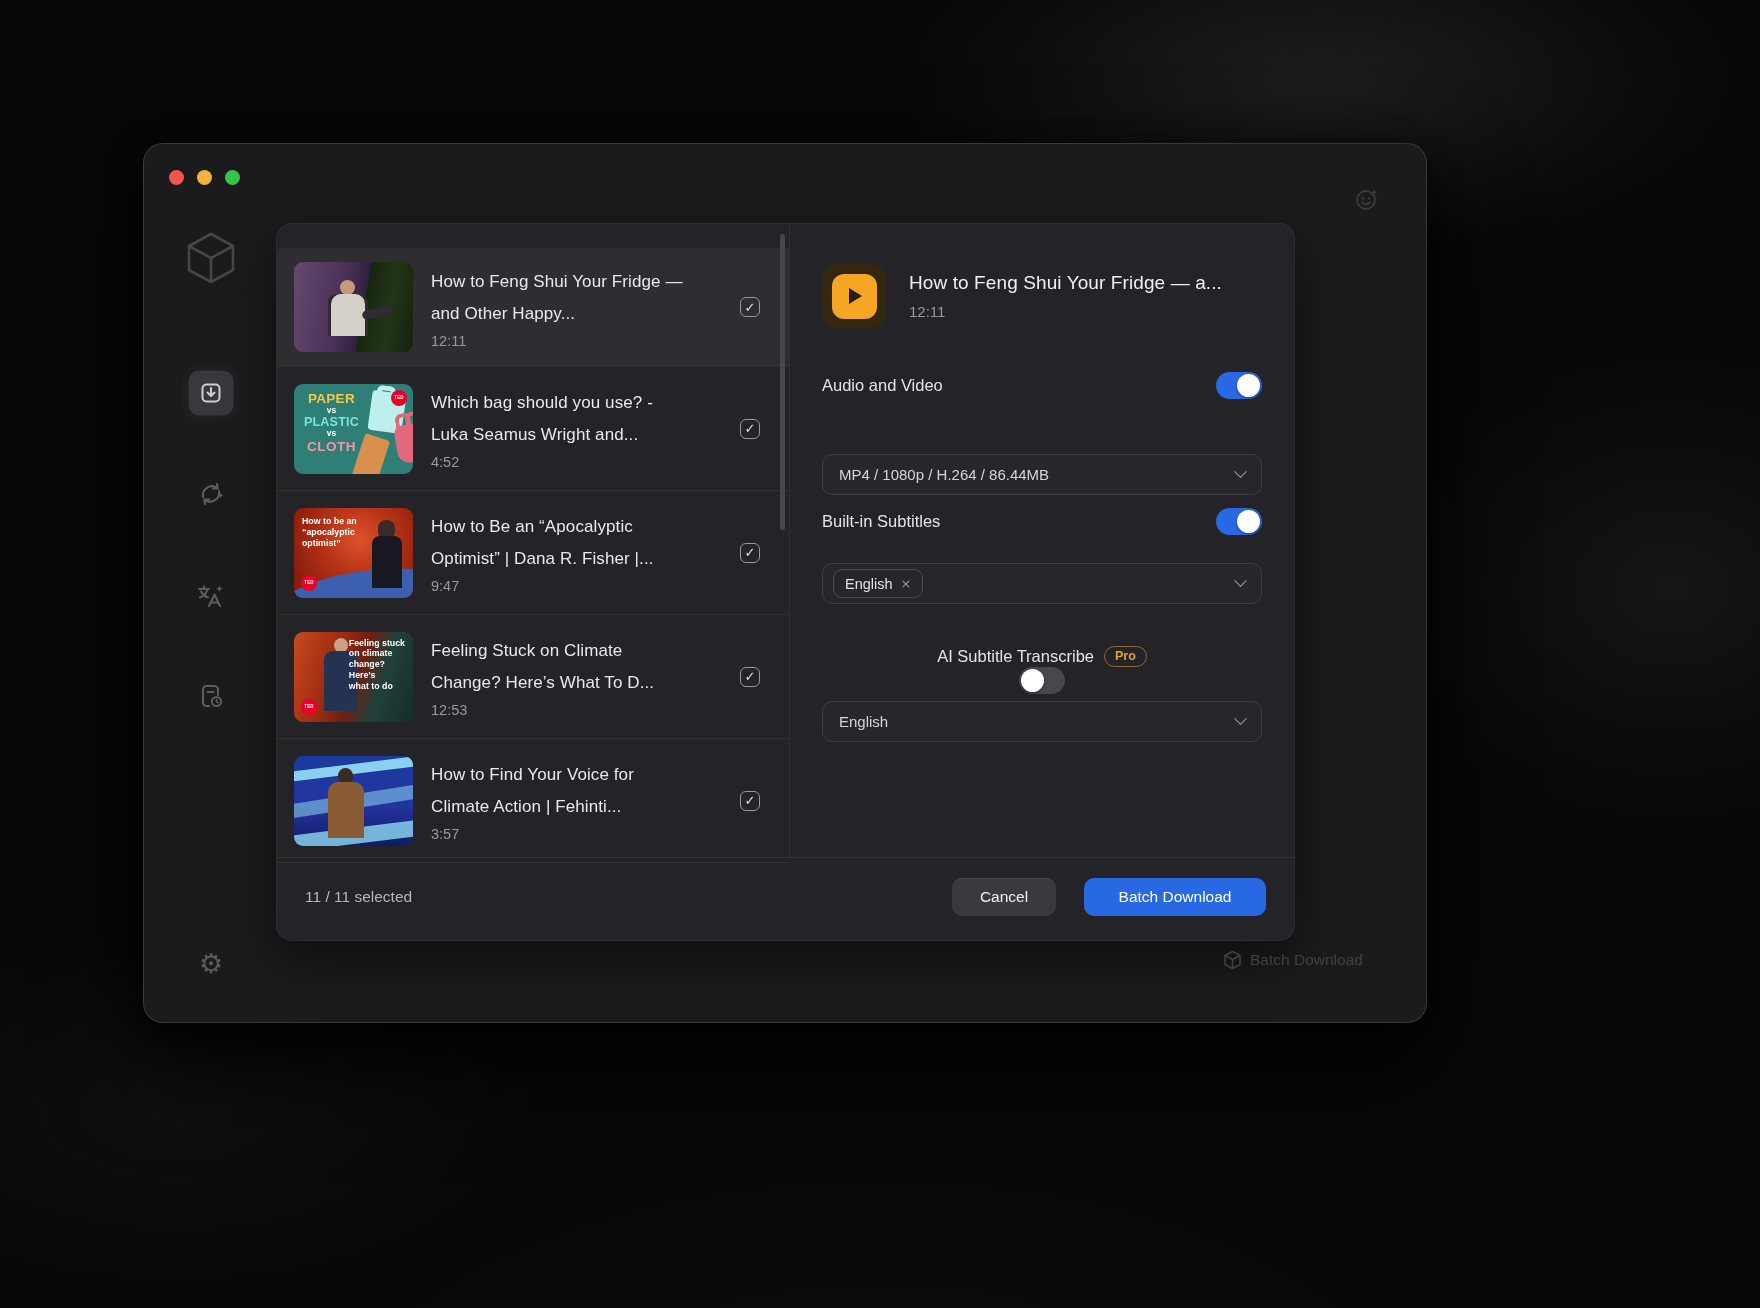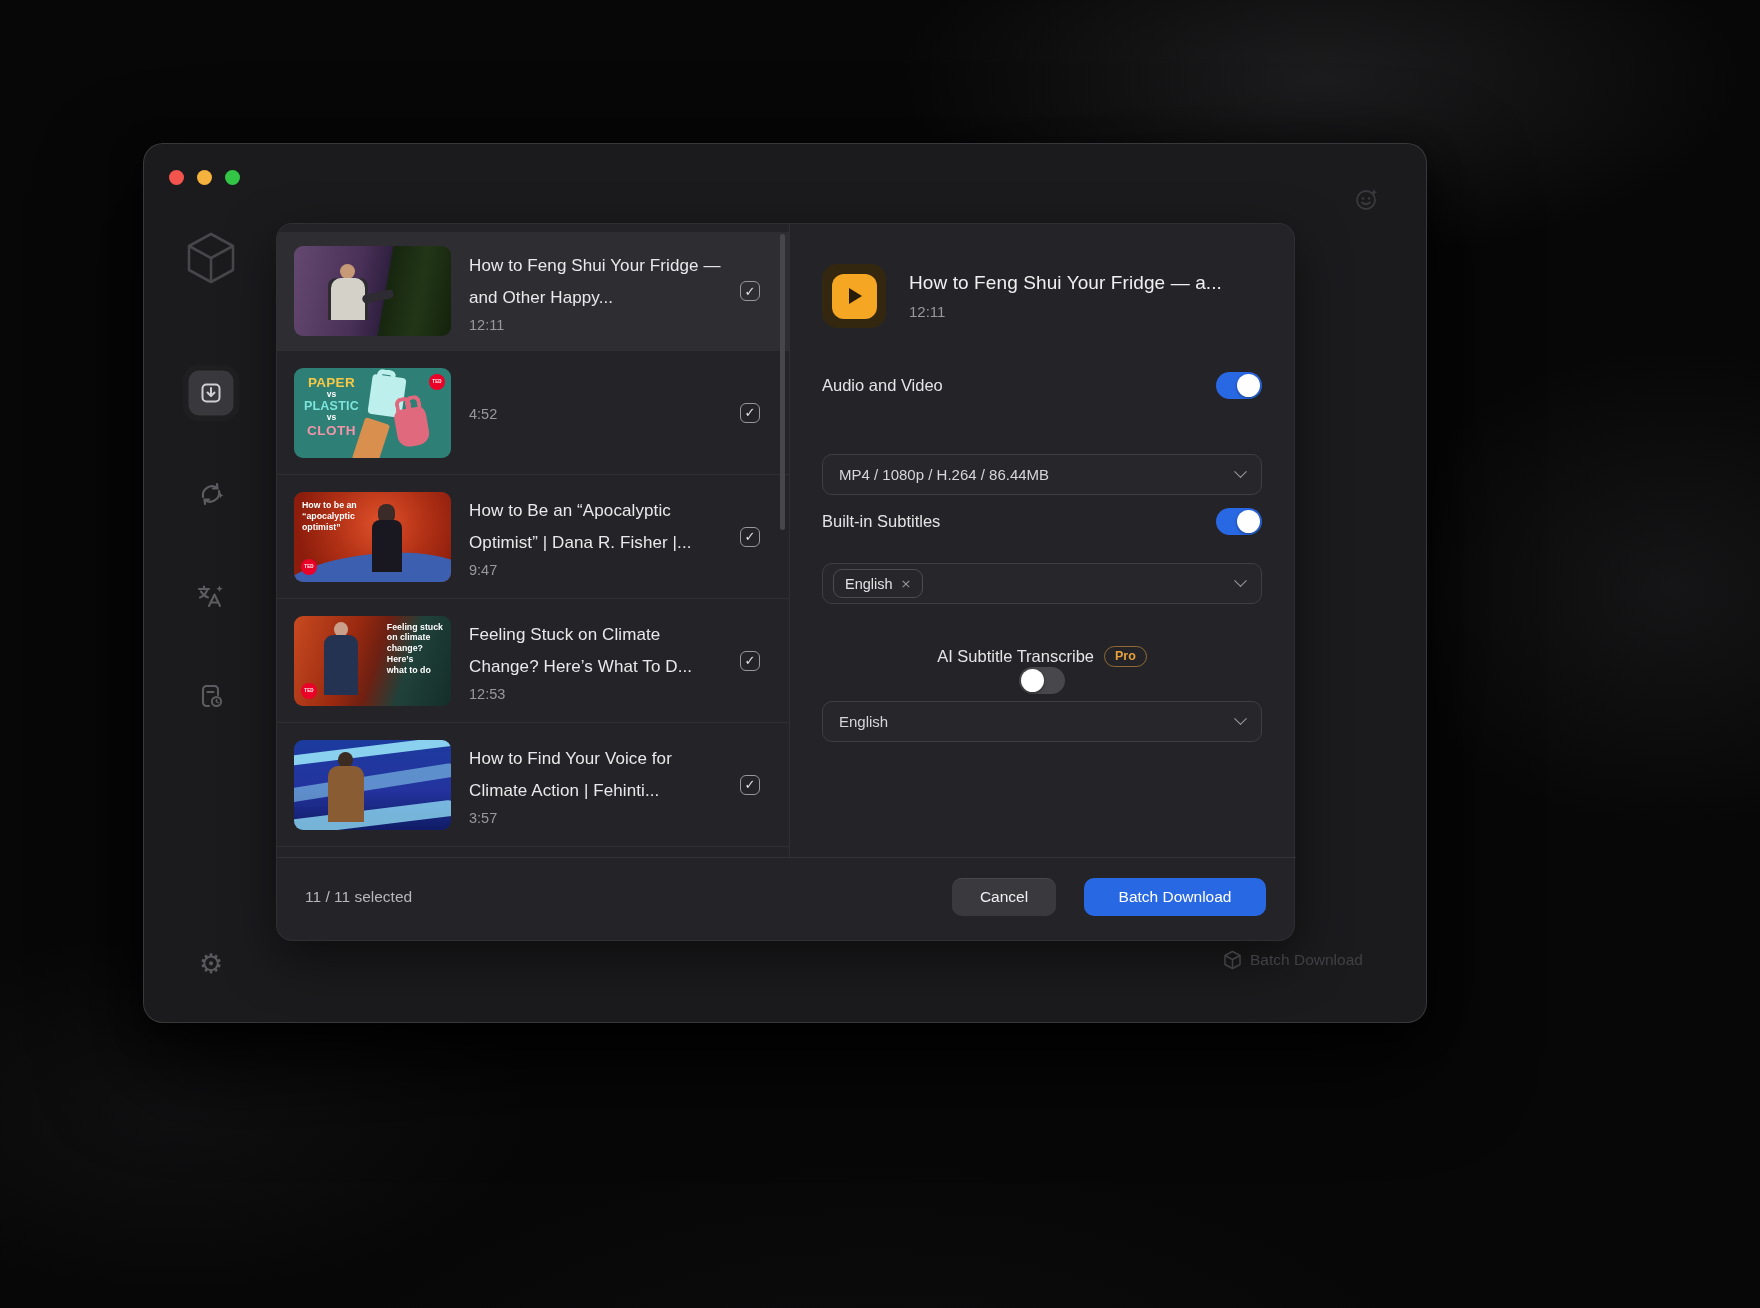--- a/index.html
+++ b/index.html
@@ -39,29 +39,29 @@
   .nav-settings { top:819px; font-size:27px; color:#59595e; line-height:1; font-family:"DejaVu Sans", sans-serif; }
   .tr-glyph { position:relative; width:30px; height:30px; }
 
   
   .modal {
     position:absolute; left:132px; top:79px; width:1019px; height:718px;
     background:#242428; border-radius:16px;
     border:1px solid rgba(255,255,255,0.05);
     box-shadow:0 18px 50px rgba(0,0,0,0.5);
   }
-  .list-pane { position:absolute; left:0; top:0; width:512px; height:633px; overflow:hidden; border-radius:16px 0 0 0; }
+  .list-pane { position:absolute; left:0; top:16px; width:512px; height:633px; overflow:hidden; border-radius:16px 0 0 0; }
   .v-divider { position:absolute; left:512px; top:0; width:1px; height:633px; background:rgba(255,255,255,0.06); }
   .scroll-thumb { position:absolute; left:503px; top:10px; width:5px; height:296px; border-radius:3px; background:#47474b; }
 
   .row { position:absolute; left:0; width:512px; display:flex; align-items:center; padding:0 29px 0 17px; }
   .row.selected { background:#2e2e32; }
   .row-divider { position:absolute; left:0; width:512px; height:1px; background:rgba(255,255,255,0.055); }
 
-  .thumb { width:157px; height:90px; border-radius:9px; flex:none; position:relative; overflow:hidden; }
+  .thumb { width:119px; height:90px; border-radius:9px; flex:none; position:relative; overflow:hidden; }
   .row-text { margin-left:18px; width:262px; }
   .row-title { font-size:17px; line-height:32px; color:#e9e9eb; letter-spacing:0.1px; }
   .row-duration { font-size:14.5px; color:#98989d; margin-top:3px; }
   .checkbox {
     margin-left:auto; width:20px; height:20px; border-radius:6px;
     border:1.5px solid #97979c; display:flex; align-items:center; justify-content:center;
     color:#e4e4e7; font-size:13px; font-family:"DejaVu Sans", sans-serif;
   }
 
   
@@ -265,20 +265,21 @@
           <div class="stack">
             <span class="w1">PAPER</span>
             <span class="vs">vs</span>
             <span class="w2">PLASTIC</span>
             <span class="vs">vs</span>
             <span class="w3">CLOTH</span>
           </div>
           <div class="ted-dot" style="right:6px; top:6px;">TED</div>
         </div>
         <div class="row-text">
+          <div class="row-title">Which bag should you use? - Luka Seamus Wright and...</div>
           <div class="row-duration">4:52</div>
         </div>
         <div class="checkbox">
             <span>✓</span>
           </div>
       </div>
       <div class="row-divider" style="top:250px;"></div>
 
       <div class="row" style="top:251px; height:123px;">
         <div class="thumb t-apoc">

